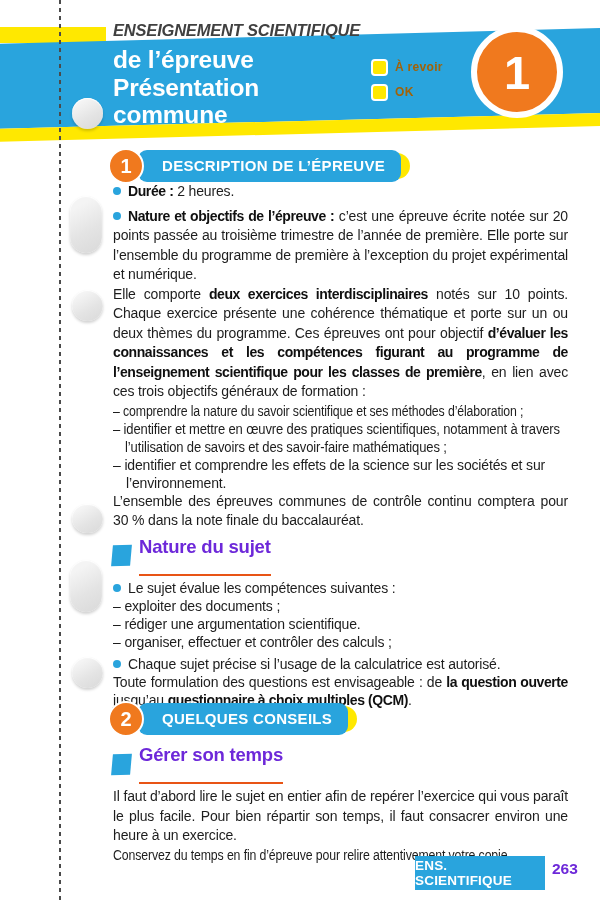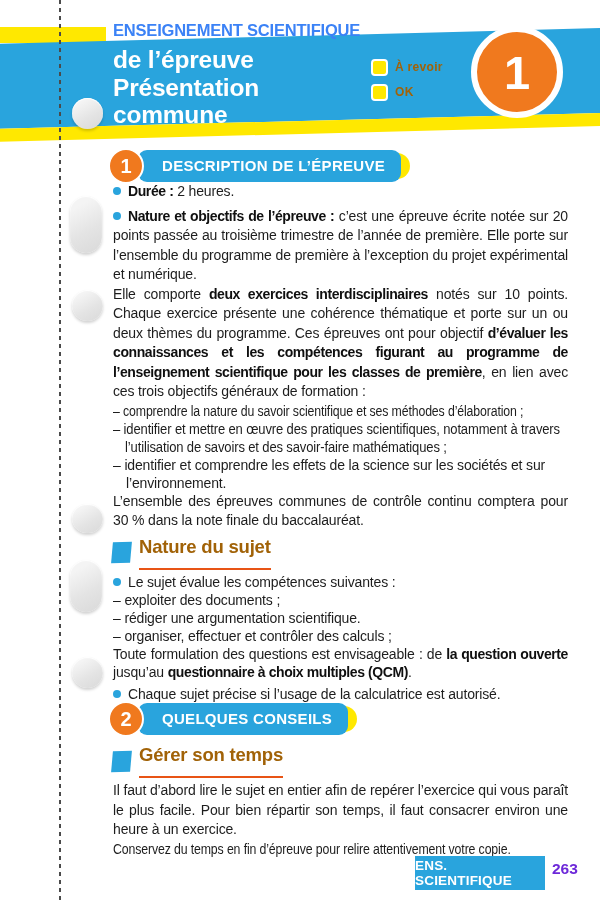--- a/index.html
+++ b/index.html
@@ -21,21 +21,21 @@
   .h1{left:72px;top:98px;width:31px;height:31px;}
   .h2{left:70px;top:196px;width:32px;height:57px;}
   .h3{left:72px;top:290px;width:31px;height:31px;}
   .h4{left:72px;top:504px;width:31px;height:29px;}
   .h5{left:70px;top:560px;width:32px;height:52px;}
   .h6{left:72px;top:657px;width:31px;height:31px;}
   
   .tag-strip{position:absolute;left:0;top:27px;width:106px;height:16px;background:#ffe800;z-index:1;}
   .subject-tag{
     position:absolute;left:113px;top:21px;z-index:3;
-    color:#3b82f6;font-size:16.5px;font-weight:bold;letter-spacing:-0.2px;
+    color:#404040;font-size:16.5px;font-weight:bold;letter-spacing:-0.2px;font-style:italic;
   }
   .slab{
     position:absolute;left:-8px;top:44px;width:625px;height:85px;background:#29a4dd;
     transform:rotate(-1.5deg);transform-origin:0 0;z-index:1;
   }
   .slab-yellow{
     position:absolute;left:-8px;top:129px;width:625px;height:13px;background:#ffe800;
     transform:rotate(-1.5deg);transform-origin:0 0;z-index:1;
   }
   .chapter-title{
@@ -71,22 +71,22 @@
     background:#29a4dd;color:#ffffff;font-size:15px;font-weight:bold;letter-spacing:0.3px;
     padding:0 16px 0 24px;white-space:nowrap;
   }
   
   .subhead{display:flex;align-items:center;margin:5px 0 3px -1px;}
   .flag{
     width:19px;height:21px;background:#29a4dd;margin-right:8px;flex:0 0 auto;
     transform:skew(-5deg,-2deg);
   }
   .sub-title{
-    color:#a16207;font-size:18.5px;font-weight:bold;letter-spacing:-0.2px;
-    border-bottom:2.5px solid #e85415;padding-bottom:10px;
+    color:#6d28d9;font-size:18.5px;font-weight:bold;letter-spacing:-0.2px;
+    border-bottom:2.5px solid #e85415;padding-bottom:16px;
   }
   
   .col{position:absolute;left:113px;width:455px;z-index:3;}
   .colA{top:182px;height:519px;}
   .colB{top:701px;}
   .colB .sec-row{margin-left:-5px;margin-bottom:7px;}
   .para{
     margin:0;font-size:14px;line-height:19.5px;letter-spacing:-0.15px;
     color:#1d1d1d;text-align:justify;
   }
@@ -160,22 +160,22 @@
   <p class="para">L’ensemble des épreuves communes de contrôle continu comptera pour 30&nbsp;% dans la note finale du baccalauréat.</p>
 
   <div class="subhead">
     <span class="flag"></span>
     <span class="sub-title">Nature du sujet</span>
   </div>
   <p class="para tight"><span class="dot"></span><span>Le sujet évalue les compétences suivantes&nbsp;:</span></p>
   <div class="dash">– exploiter des documents&nbsp;;</div>
   <div class="dash">– rédiger une argumentation scientifique.</div>
   <div class="dash">– organiser, effectuer et contrôler des calculs&nbsp;;</div>
+  <p class="para tight mt2"><span class="dot"></span><span>Chaque sujet précise si l’usage de la calculatrice est autorisé.</span></p>
   <p class="para tight"><span><span>Toute formulation des questions est envisageable&nbsp;: de </span><span class="b">la question ouverte</span><span> jusqu’au </span><span class="b">questionnaire à choix multiples (QCM)</span><span>.</span></span></p>
-  <p class="para tight mt2"><span class="dot"></span><span>Chaque sujet précise si l’usage de la calculatrice est autorisé.</span></p>
 </div>
 
 <div class="col colB">
   <div class="sec-row">
     <div class="sec-num">2</div>
     <div class="pill-wrap">
       <span class="crescent"></span>
       <div class="sec-pill">QUELQUES CONSEILS</div>
     </div>
   </div>

